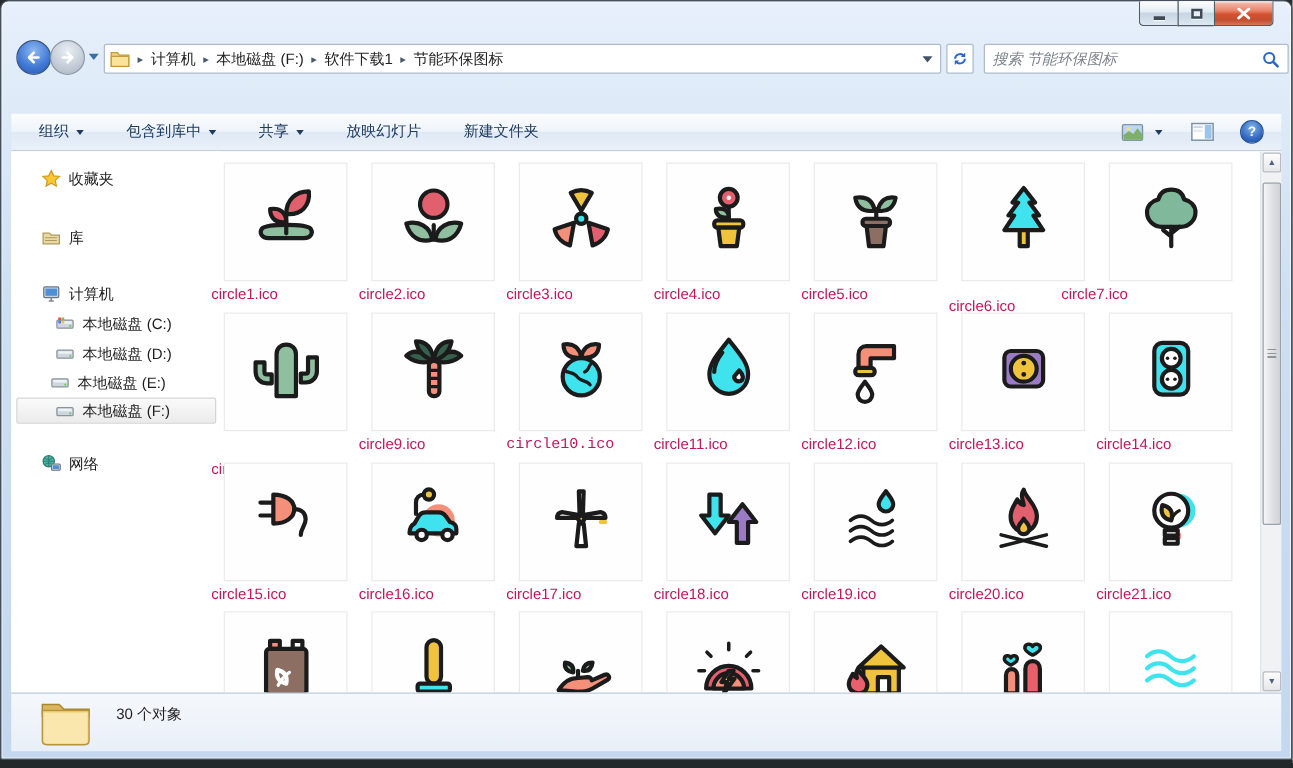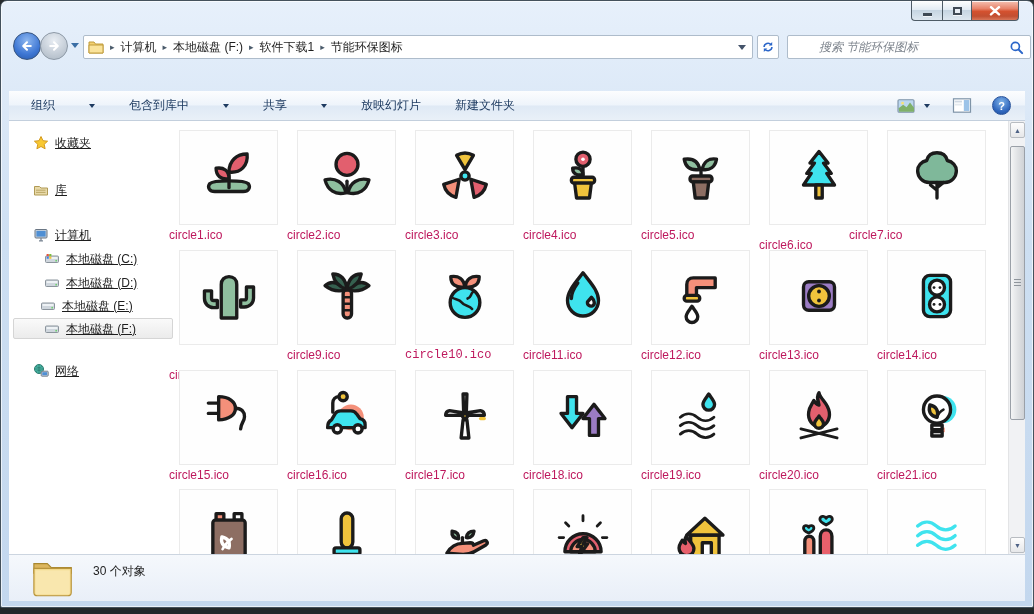--- a/index.html
+++ b/index.html
@@ -29,41 +29,41 @@
   .addressbar{position:absolute;left:74px;top:3px;width:670px;height:24px;background:#fff;border:1px solid #aebccb;border-radius:2px;
     display:flex;align-items:center;box-sizing:border-box;padding:0 4px;}
   .crumbs{display:flex;align-items:center;font-size:12px;color:#1e1e1e;flex:1;overflow:hidden;}
   .crumb-sep{color:#4a5a6a;font-size:9px;margin:0 6px;}
   .crumb{cursor:default;white-space:nowrap;}
   .addr-caret{width:0;height:0;border-left:4px solid transparent;border-right:4px solid transparent;border-top:5px solid #44536a;margin-right:2px;}
   .refresh-btn{position:absolute;left:748px;top:3px;width:22px;height:24px;background:#fff;border:1px solid #aebccb;border-radius:2px;
     display:flex;align-items:center;justify-content:center;box-sizing:border-box;}
   .searchbox{position:absolute;left:778px;top:3px;width:244px;height:24px;background:#fff;border:1px solid #aebccb;border-radius:2px;
     display:flex;align-items:center;box-sizing:border-box;padding:0 6px;}
-  .search-ph{flex:1;font-size:12px;font-style:italic;color:#7c838c;white-space:nowrap;overflow:hidden;margin-left:25px;}
+  .search-ph{flex:1;font-size:12px;font-style:italic;color:#7c838c;white-space:nowrap;overflow:hidden;}
   
   .menubar{position:absolute;left:8px;top:66px;right:8px;height:24px;background:#f4f6f9;border-bottom:1px solid #e4e9ef;
     display:flex;align-items:center;padding-left:8px;box-sizing:border-box;}
   .menu-item{font-size:12px;color:#1e1e1e;padding:3px 10px;margin-right:2px;border-radius:2px;cursor:default;}
   .menu-item.active{background:linear-gradient(#4a86dd,#2f66bd);color:#fff;}
   
   .toolbar{position:absolute;left:8px;top:90px;right:8px;height:30px;
     background:linear-gradient(#fcfdfe,#eef4fb 48%,#dfe9f5 52%,#e9f0f8);
     border-bottom:1px solid #c3cfdd;display:flex;align-items:center;box-sizing:border-box;padding-left:12px;}
-  .tool-item{font-size:12px;color:#1d3a60;padding:5px 10px;margin-right:14px;border-radius:3px;display:flex;align-items:center;cursor:default;gap:28px;}
+  .tool-item{font-size:12px;color:#1d3a60;padding:5px 10px;margin-right:14px;border-radius:3px;display:flex;align-items:center;cursor:default;}
   .tool-caret{width:0;height:0;border-left:3.5px solid transparent;border-right:3.5px solid transparent;border-top:4px solid #1d3a60;margin-left:6px;}
   .tool-right{position:absolute;right:14px;top:4px;display:flex;align-items:center;}
   .tool-icon-btn{display:flex;align-items:center;justify-content:center;padding:2px 4px;border-radius:3px;}
   .help-btn{width:19px;height:19px;border-radius:50%;margin-left:16px;
     background:radial-gradient(circle at 50% 30%,#7fb3e8,#2f66bd 65%,#1f4c96);
     color:#fff;font-size:11px;font-weight:bold;display:flex;align-items:center;justify-content:center;border:1px solid #27529b;box-sizing:border-box;}
   
   .content{position:absolute;left:8px;top:120px;right:8px;height:433px;background:#fff;overflow:hidden;}
   .sidebar{position:absolute;left:0;top:0;width:168px;height:100%;background:#fff;}
-  .side-item{position:absolute;height:20px;display:flex;align-items:center;font-size:12px;color:#1e1e1e;cursor:default;text-decoration:underline;}
+  .side-item{position:absolute;height:20px;display:flex;align-items:center;font-size:12px;color:#1e1e1e;cursor:default;}
   .side-item .lbl{margin-left:6px;white-space:nowrap;}
   .side-sel{position:absolute;left:4px;width:160px;height:21px;border:1px solid #d5d5d5;border-radius:2px;
     background:linear-gradient(#fafafa,#ebebeb);box-sizing:border-box;}
   .grid{position:absolute;left:168px;top:0;right:20px;bottom:0;}
   .tile{position:absolute;width:99px;height:95px;background:#fefefe;border:1px solid #ebebeb;box-sizing:border-box;
     display:flex;align-items:center;justify-content:center;cursor:default;}
   .tile-label{position:absolute;width:119px;height:15px;text-align:left;font-size:12px;color:#be185d;white-space:nowrap;overflow:hidden;}
   
   .scrollbar{position:absolute;top:0;right:0;width:17px;height:100%;background:#f1f2f4;border-left:1px solid #e3e4e6;box-sizing:border-box;}
   .scroll-btn{position:absolute;left:1px;width:15px;height:16px;background:linear-gradient(#fdfdfd,#e6e7e9);

